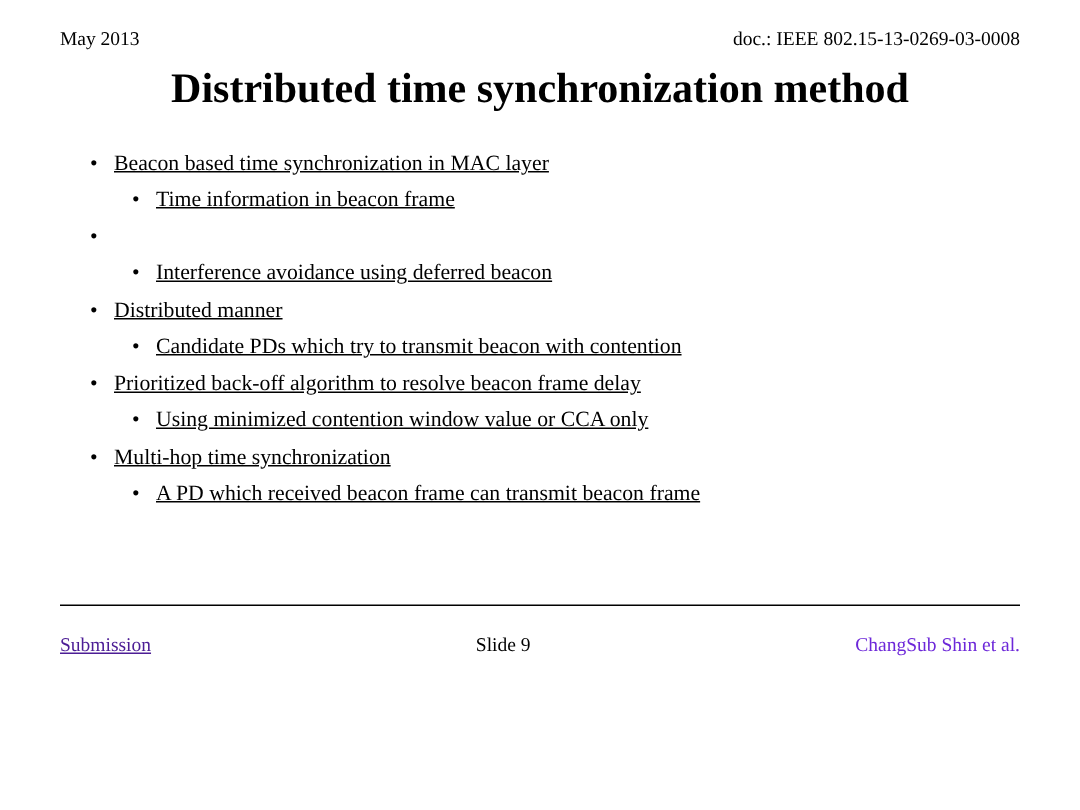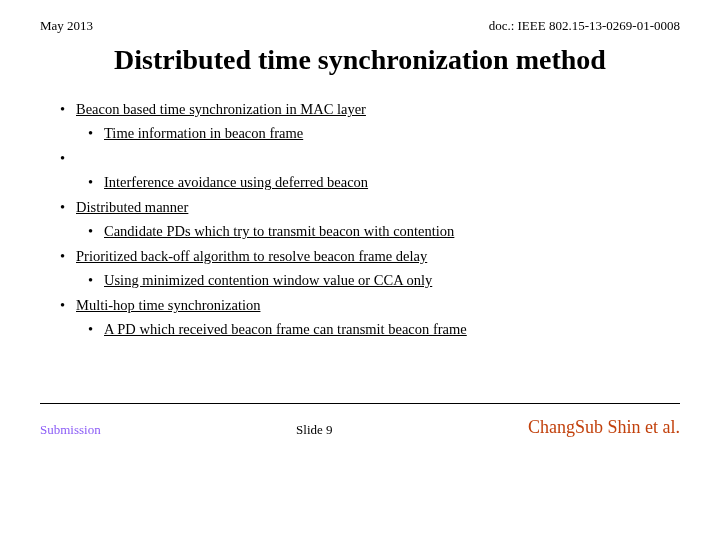--- a/index.html
+++ b/index.html
@@ -93,42 +93,43 @@
       display: flex;
       justify-content: space-between;
       align-items: flex-end;
       border-top: 1px solid #000;
       padding-top: 6px;
       margin-top: auto;
     }
 
     .footer-left {
       font-size: 13px;
-      color: #8b5cf6;
+      color: #4c1d95;
+      text-decoration: underline;
     }
 
     .footer-center {
       font-size: 13px;
       color: #000;
       margin-top: 12px;
     }
 
     .footer-right {
-      font-size: 18px;
-      color: #c2410c;
+      font-size: 13px;
+      color: #6d28d9;
     }
   </style>
 </head>
 <body>
 
 <div class="page">
 
   <div class="header">
     <span class="header-left">May 2013</span>
-    <span class="header-right">doc.: IEEE 802.15-13-0269-01-0008</span>
+    <span class="header-right">doc.: IEEE 802.15-13-0269-03-0008</span>
   </div>
 
   <div class="title">Distributed time synchronization method</div>
 
   <div class="content" id="content-area">
   <div class="bullet-item">
         <span class="bullet">•</span>
         <span class="item-text">Beacon based time synchronization in MAC layer</span>
       </div>
       <div class="sub-bullet">

